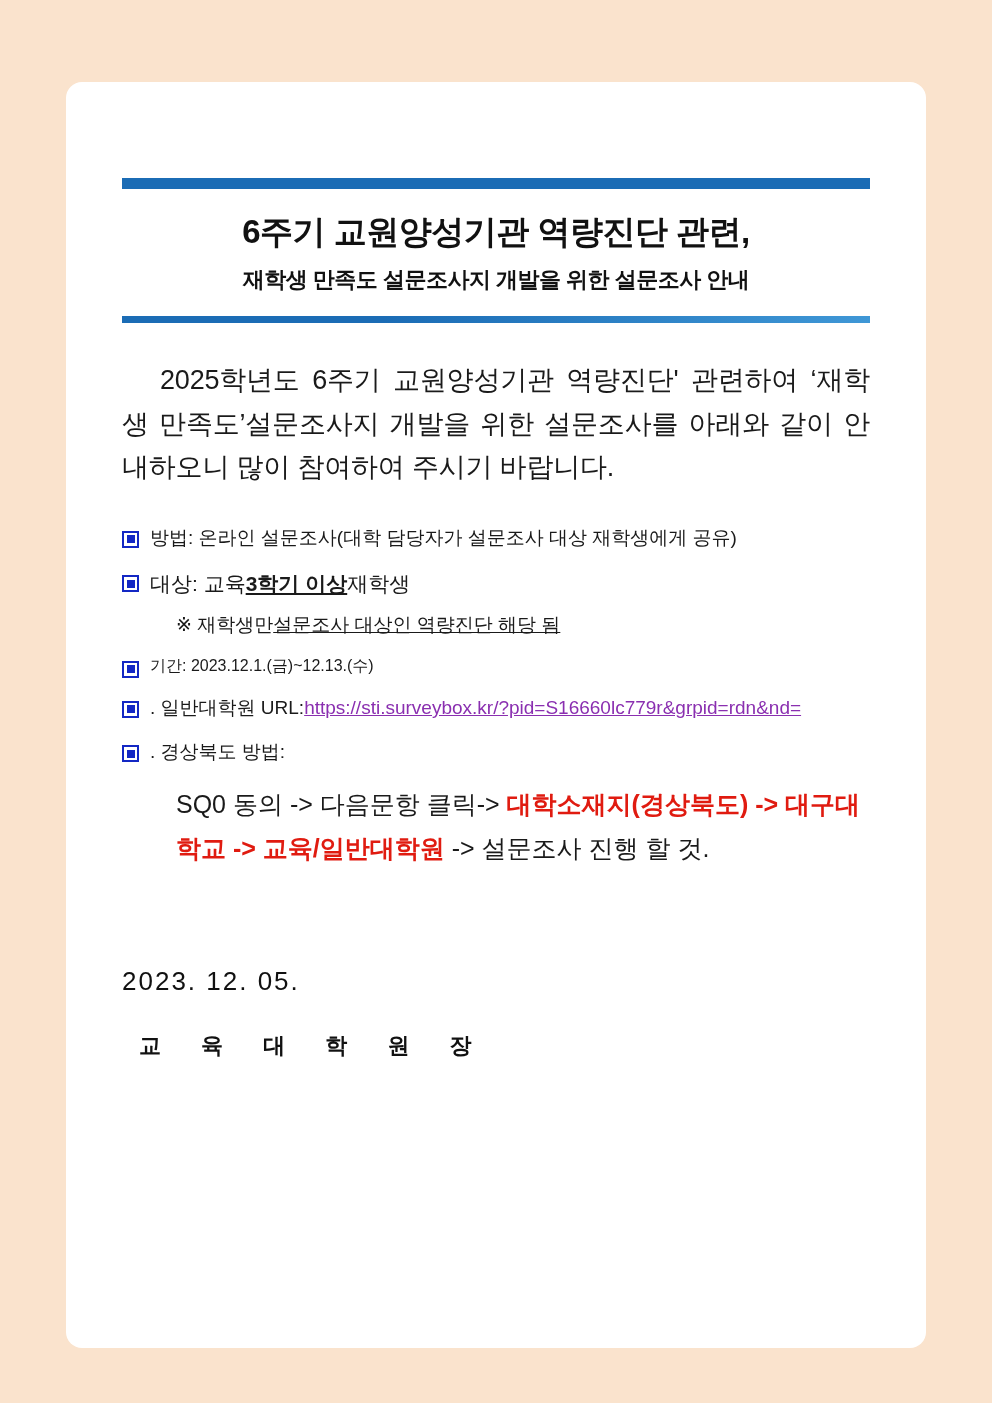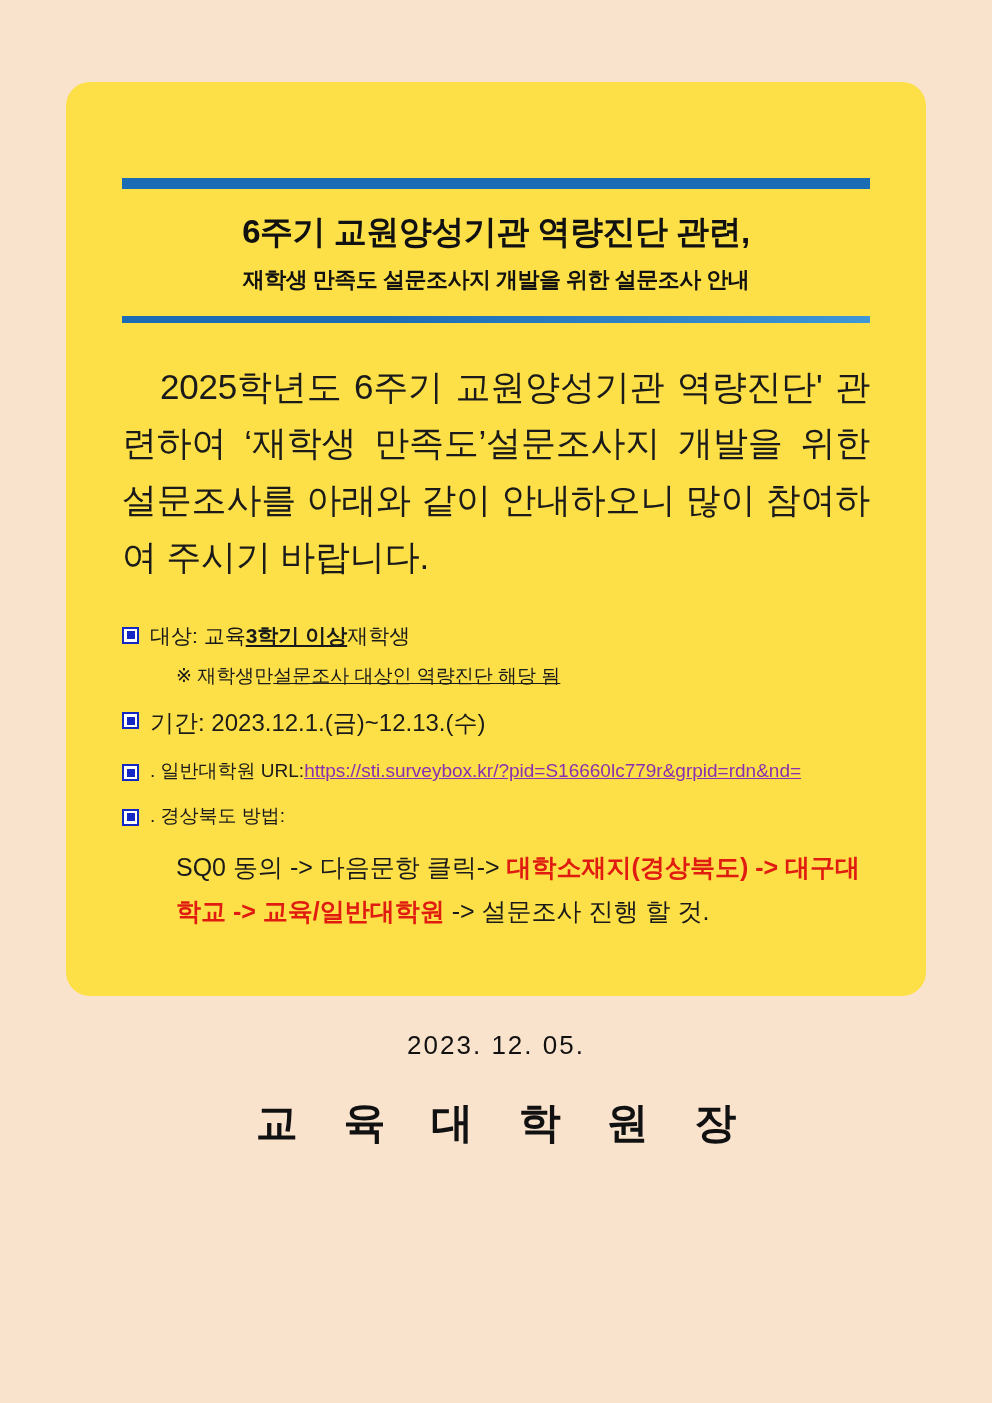--- a/index.html
+++ b/index.html
@@ -11,23 +11,23 @@
     height: 1403px;
     background: #fae3cd;
     font-family: "Liberation Sans", "DejaVu Sans", sans-serif;
     overflow: hidden;
   }
   .page {
     position: absolute;
     left: 66px;
     top: 82px;
     width: 860px;
-    height: 914px;
-    background: #fde047;
-    border-radius: 24px;
+    height: 1266px;
+    background: #ffffff;
+    border-radius: 16px;
   }
   .inner {
     position: absolute;
     left: 56px;
     top: 96px;
     width: 748px;
   }
   .rule-top {
     height: 11px;
     background: #1b6cb5;
@@ -53,21 +53,21 @@
   .title-2 {
     font-size: 22px;
     font-weight: bold;
     color: #111111;
     letter-spacing: -0.5px;
     line-height: 1.45;
     margin-top: 10px;
   }
   .intro {
     margin-top: 36px;
-    font-size: 35px;
+    font-size: 27px;
     line-height: 1.62;
     color: #1a1a1a;
     text-align: justify;
     text-justify: inter-character;
     letter-spacing: -0.2px;
   }
   .intro .indent { display: inline-block; width: 38px; }
 
   .items {
     margin-top: 34px;
@@ -95,21 +95,21 @@
     width: 8px; height: 8px;
     background: #1327c4;
   }
   .item-text {
     font-size: 19px;
     color: #1a1a1a;
     line-height: 1.5;
     letter-spacing: 0px;
   }
   .item-text.big {
-    font-size: 24px;
+    font-size: 16px;
   }
   .item-text.mid {
     font-size: 21px;
   }
   .u { text-decoration: underline; margin-top: 38px; }
   .b { font-weight: bold; }
   .note {
     margin: -4px 0 16px 54px;
     font-size: 19px;
     color: #1a1a1a;
@@ -122,30 +122,30 @@
   }
   .method-detail {
     margin: 6px 0 0 54px;
     font-size: 25px;
     line-height: 1.75;
     color: #1a1a1a;
   }
   .red { color: #e01b10; font-weight: bold; }
   .sign {
     margin-top: 96px;
-    text-align: center;
+    text-align: left;
   }
   .sign-date {
     font-size: 26px;
     color: #111;
     letter-spacing: 2px;
   }
   .sign-name {
     margin-top: 34px;
-    font-size: 42px;
+    font-size: 22px;
     font-weight: bold;
     color: #111;
     letter-spacing: 17px;
     text-indent: 17px;
   }
 </style>
 </head>
 <body>
 
 <div class="page">
@@ -157,20 +157,24 @@
       <div class="title-1">6주기 교원양성기관 역량진단 관련,</div>
       <div class="title-2">재학생 만족도 설문조사지 개발을 위한 설문조사 안내</div>
     </div>
 
     <div class="rule-bottom"></div>
 
     <div class="intro"><span class="indent"></span><span>2025학년도 6주기 교원양성기관 역량진단' 관련하여 ‘재학생 만족도’설문조사지 개발을 위한 설문조사를 아래와 같이 안내하오니 많이 참여하여 주시기 바랍니다.</span></div>
 
     <div class="items">
 
+      <div class="item">
+        <span class="bullet"></span>
+        <span class="item-text"><span>방법: </span><span>온라인 설문조사(대학 담당자가 설문조사 대상 재학생에게 공유)</span></span>
+      </div>
 
       <div class="item">
         <span class="bullet"></span>
         <span class="item-text mid"><span>대상: </span><span>교육</span><span class="u b">3학기 이상</span><span>재학생</span></span>
       </div>
 
       <div class="note"><span>※ </span><span>재학생만</span><span class="u">설문조사 대상인 역량진단 해당 됨</span></div>
 
       <div class="item">
         <span class="bullet"></span>

